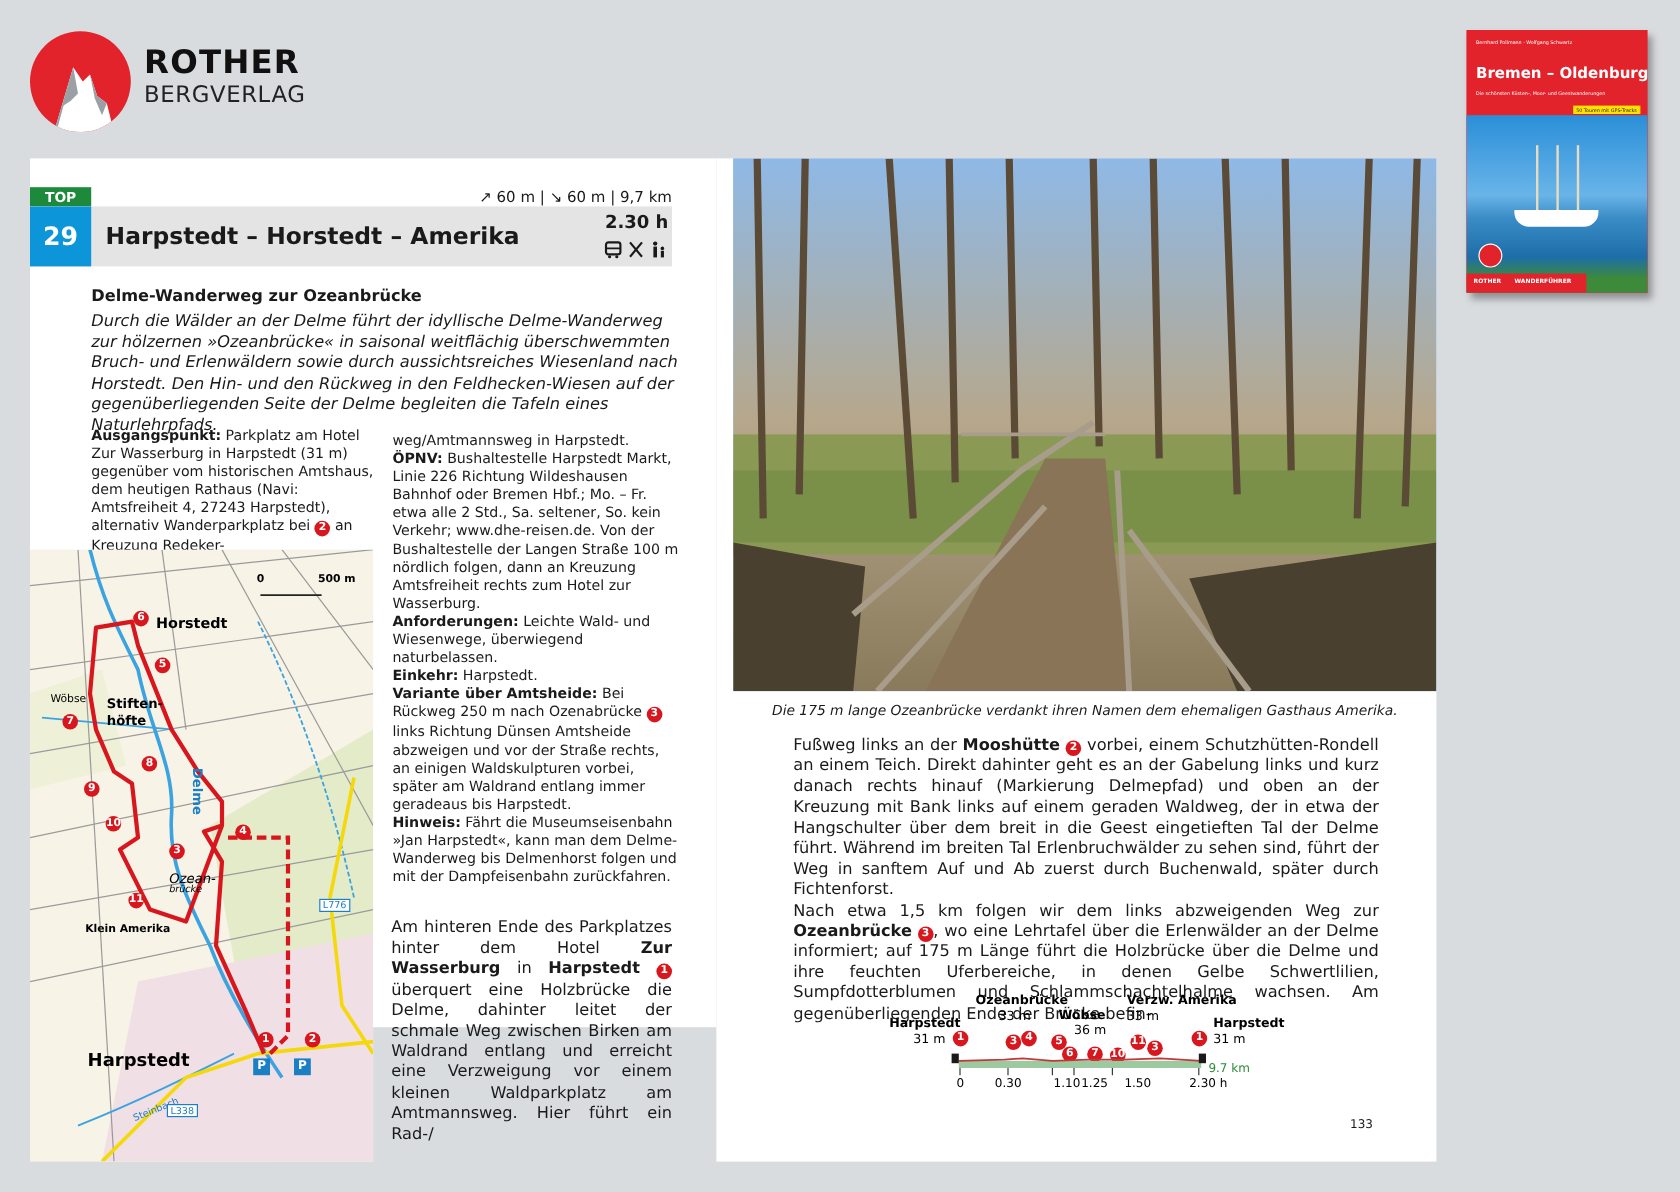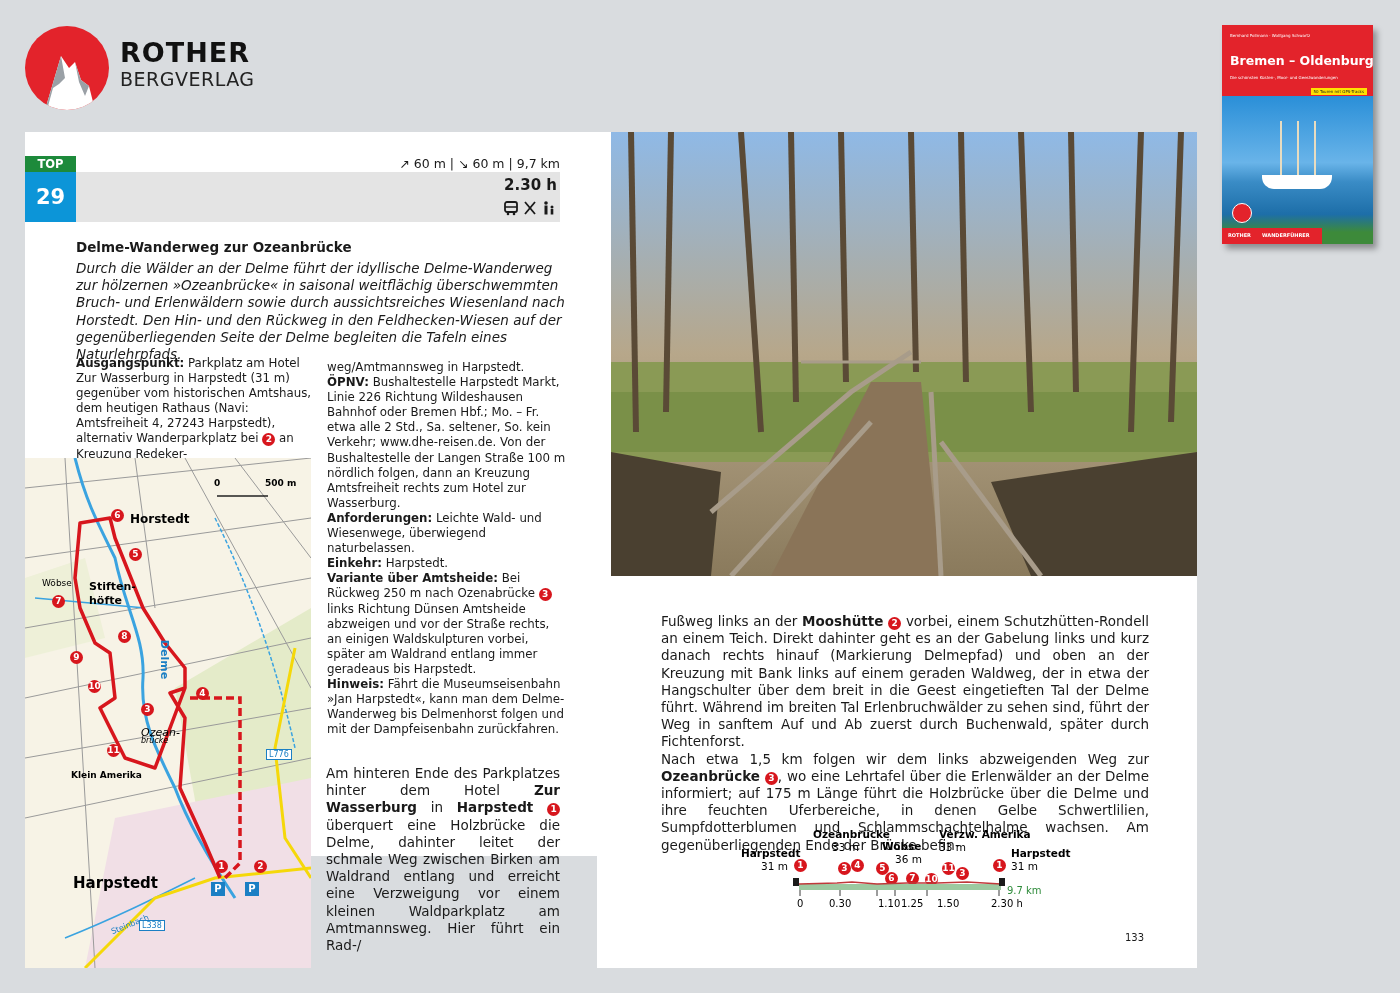--- a/index.html
+++ b/index.html
@@ -97,20 +97,21 @@
 
   <div class="page-left">
     <div class="top-tag">TOP</div>
     <div class="stats">
       <span>↗ 60 m</span> |
       <span>↘ 60 m</span> |
       <span>9,7 km</span>
     </div>
     <div class="title-bar">
       <div class="tour-num">29</div>
+      <div class="tour-title">Harpstedt – Horstedt – Amerika</div>
       <div class="duration">2.30 h</div>
       <div class="facil">
         <svg width="16" height="16" viewBox="0 0 16 16">
             <rect x="2" y="2" width="12" height="10" rx="2" fill="none" stroke="#1a1a1a" stroke-width="1.8"></rect>
             <line x1="2" y1="7" x2="14" y2="7" stroke="#1a1a1a" stroke-width="1.5"></line>
             <circle cx="5" cy="14" r="1.3" fill="#1a1a1a"></circle>
             <circle cx="11" cy="14" r="1.3" fill="#1a1a1a"></circle>
           </svg>
         <svg width="16" height="16" viewBox="0 0 16 16">
             <line x1="3" y1="2" x2="13" y2="14" stroke="#1a1a1a" stroke-width="1.8"></line>
@@ -250,20 +251,21 @@
         <path d="M260 250 L310 250 L330 444 L160 444 Z" fill="#8a7458"></path>
         <g stroke="#a89c8a" stroke-width="5" fill="none">
           <path d="M100 380 L240 260 L300 220"></path>
           <path d="M120 444 L260 290"></path>
           <path d="M320 260 L330 444"></path>
           <path d="M330 310 L430 444"></path>
         </g>
         <path d="M190 230 L310 230" stroke="#a89c8a" stroke-width="3"></path>
       </svg>
     </div>
+    <div class="caption">Die 175 m lange Ozeanbrücke verdankt ihren Namen dem ehemaligen Gasthaus Amerika.</div>
 
     <div class="body-right">
       <span>Fußweg links an der</span>
       <b>Mooshütte</b>
       <span class="num">2</span>
       <span>vorbei, einem Schutzhütten-Rondell an einem Teich. Direkt dahinter geht es an der Gabelung links und kurz danach rechts hinauf (Markierung Delmepfad) und oben an der Kreuzung mit Bank links auf einem geraden Waldweg, der in etwa der Hangschulter über dem breit in die Geest eingetieften Tal der Delme führt. Während im breiten Tal Erlenbruchwälder zu sehen sind, führt der Weg in sanftem Auf und Ab zuerst durch Buchenwald, später durch Fichtenforst.</span><br>
       <span>Nach etwa 1,5 km folgen wir dem links abzweigenden Weg zur</span>
       <b>Ozeanbrücke</b>
       <span class="num">3</span><span>, wo eine Lehrtafel über die Erlenwälder an der Delme informiert; auf 175 m Länge führt die Holzbrücke über die Delme und ihre feuchten Uferbereiche, in denen Gelbe Schwertlilien, Sumpfdotterblumen und Schlammschachtelhalme wachsen. Am gegenüberliegenden Ende der Brücke befin-</span>
     </div>

